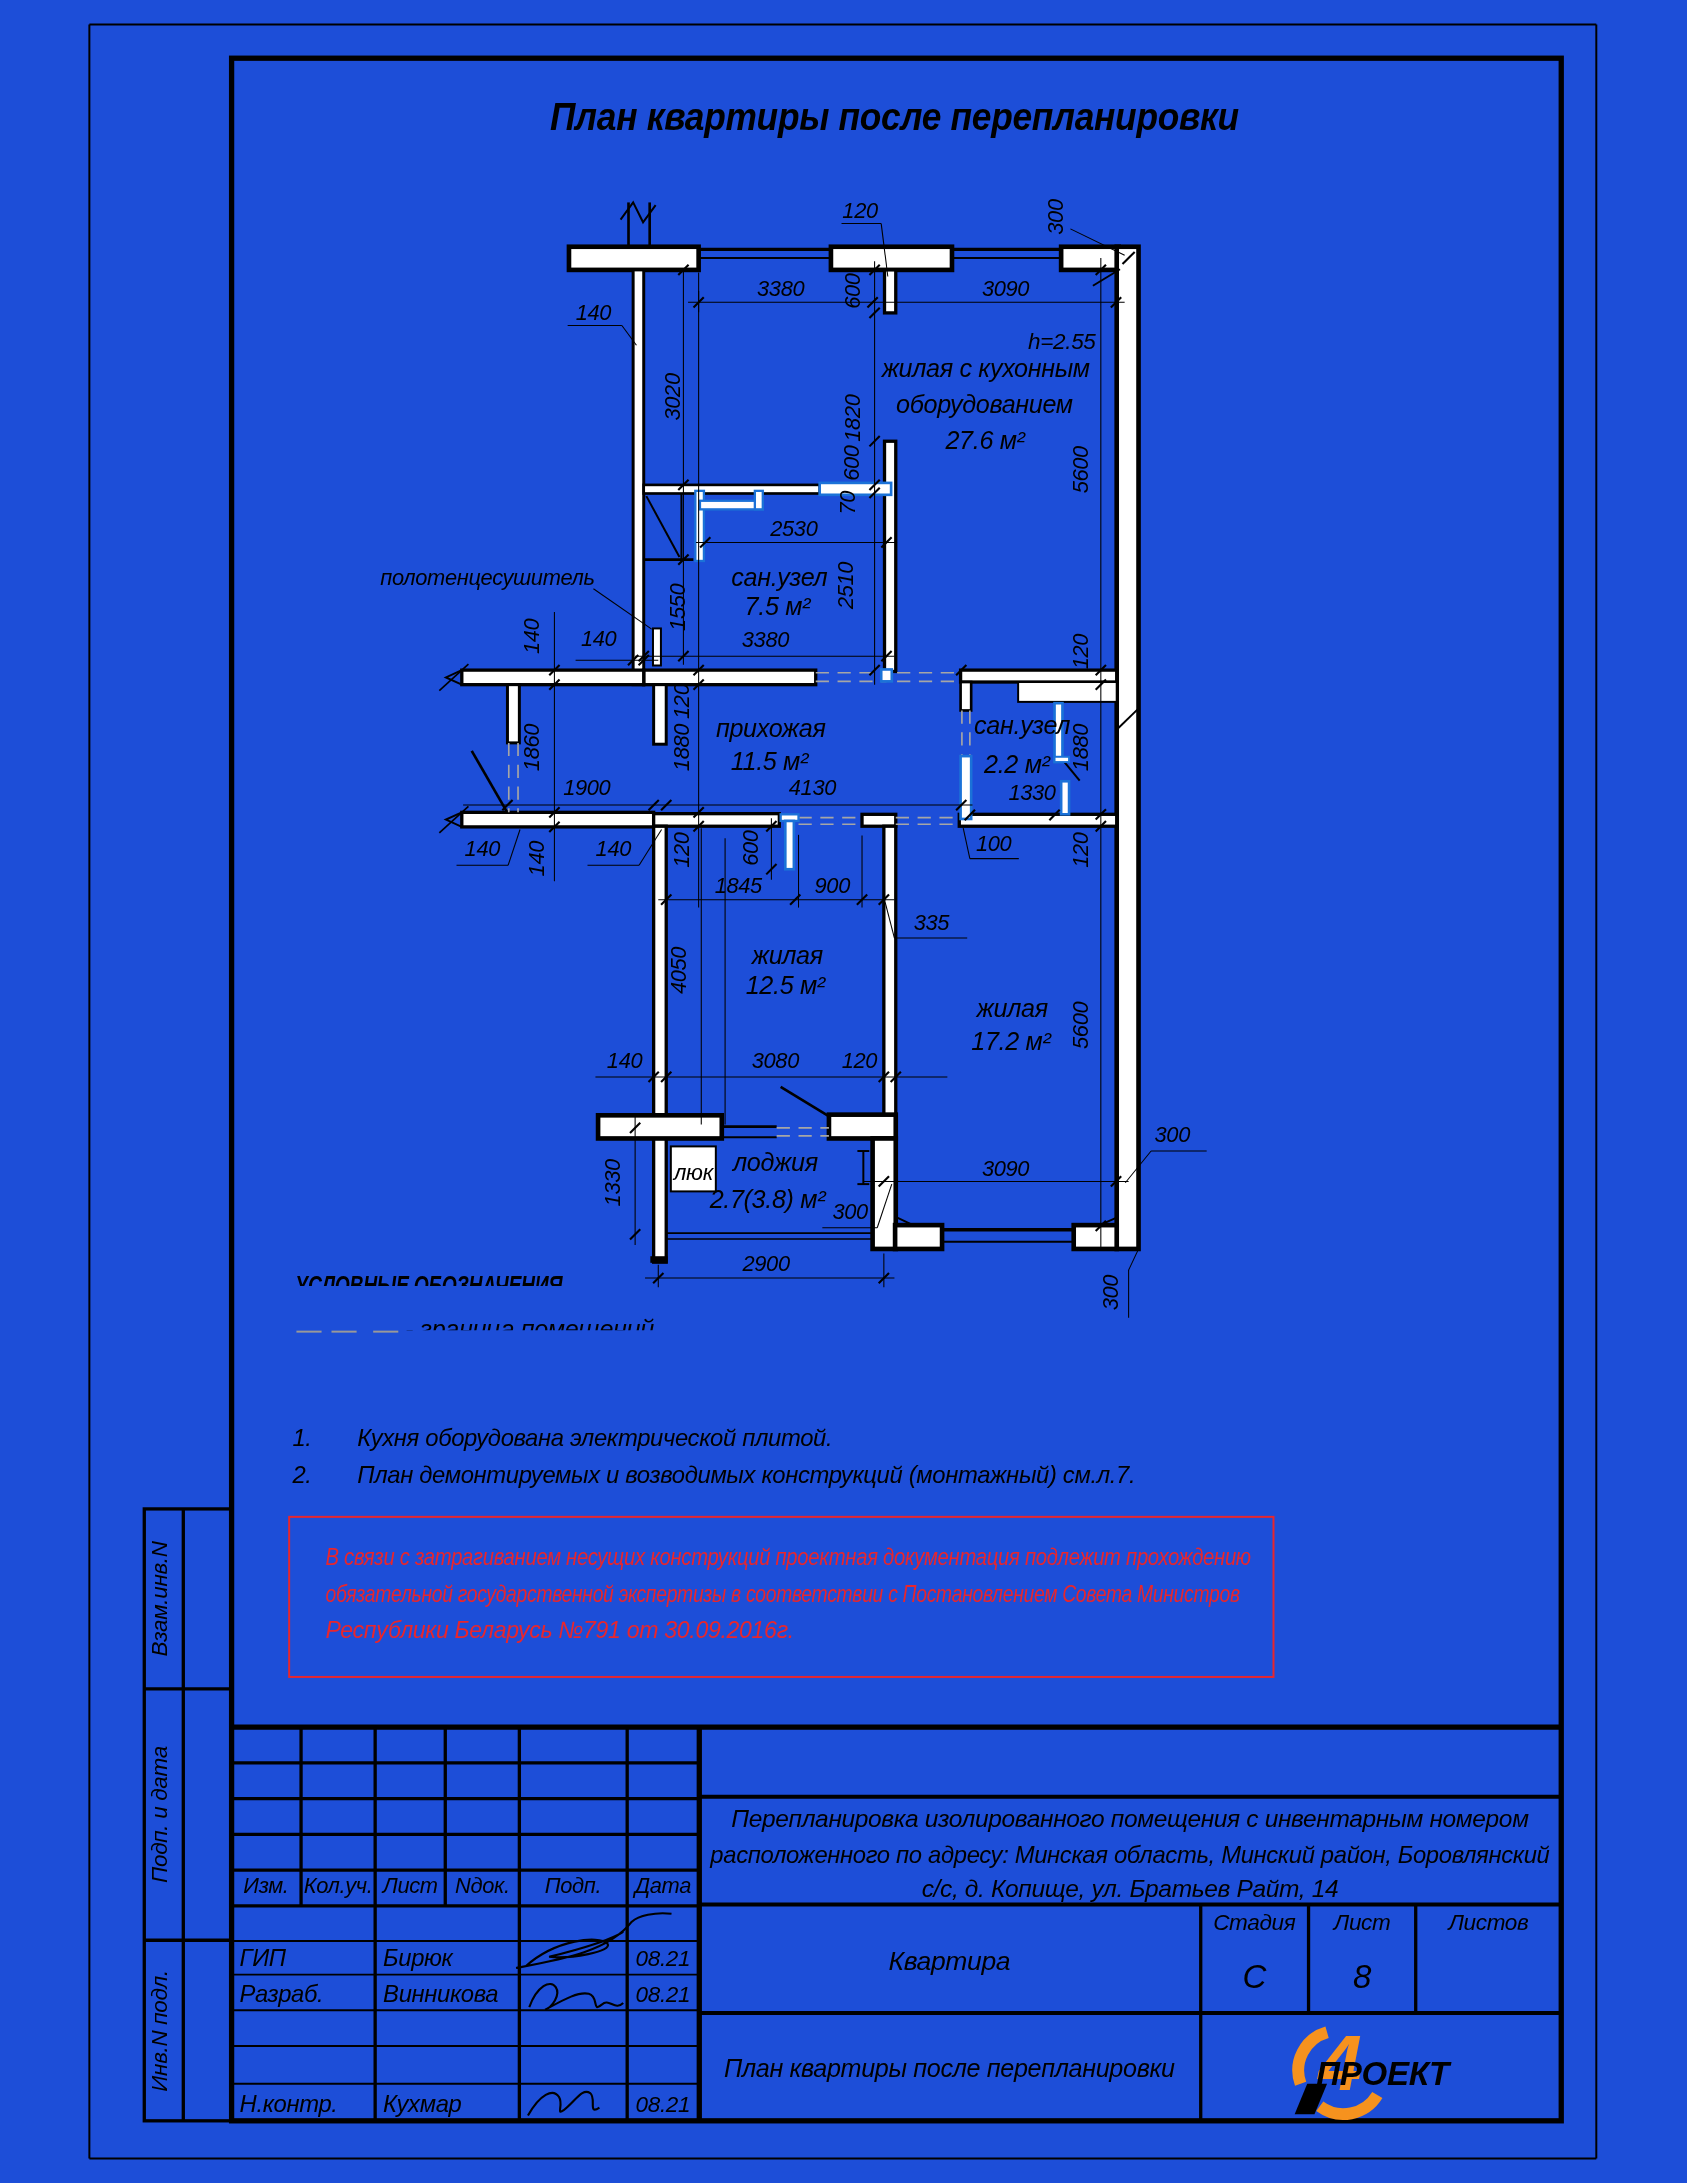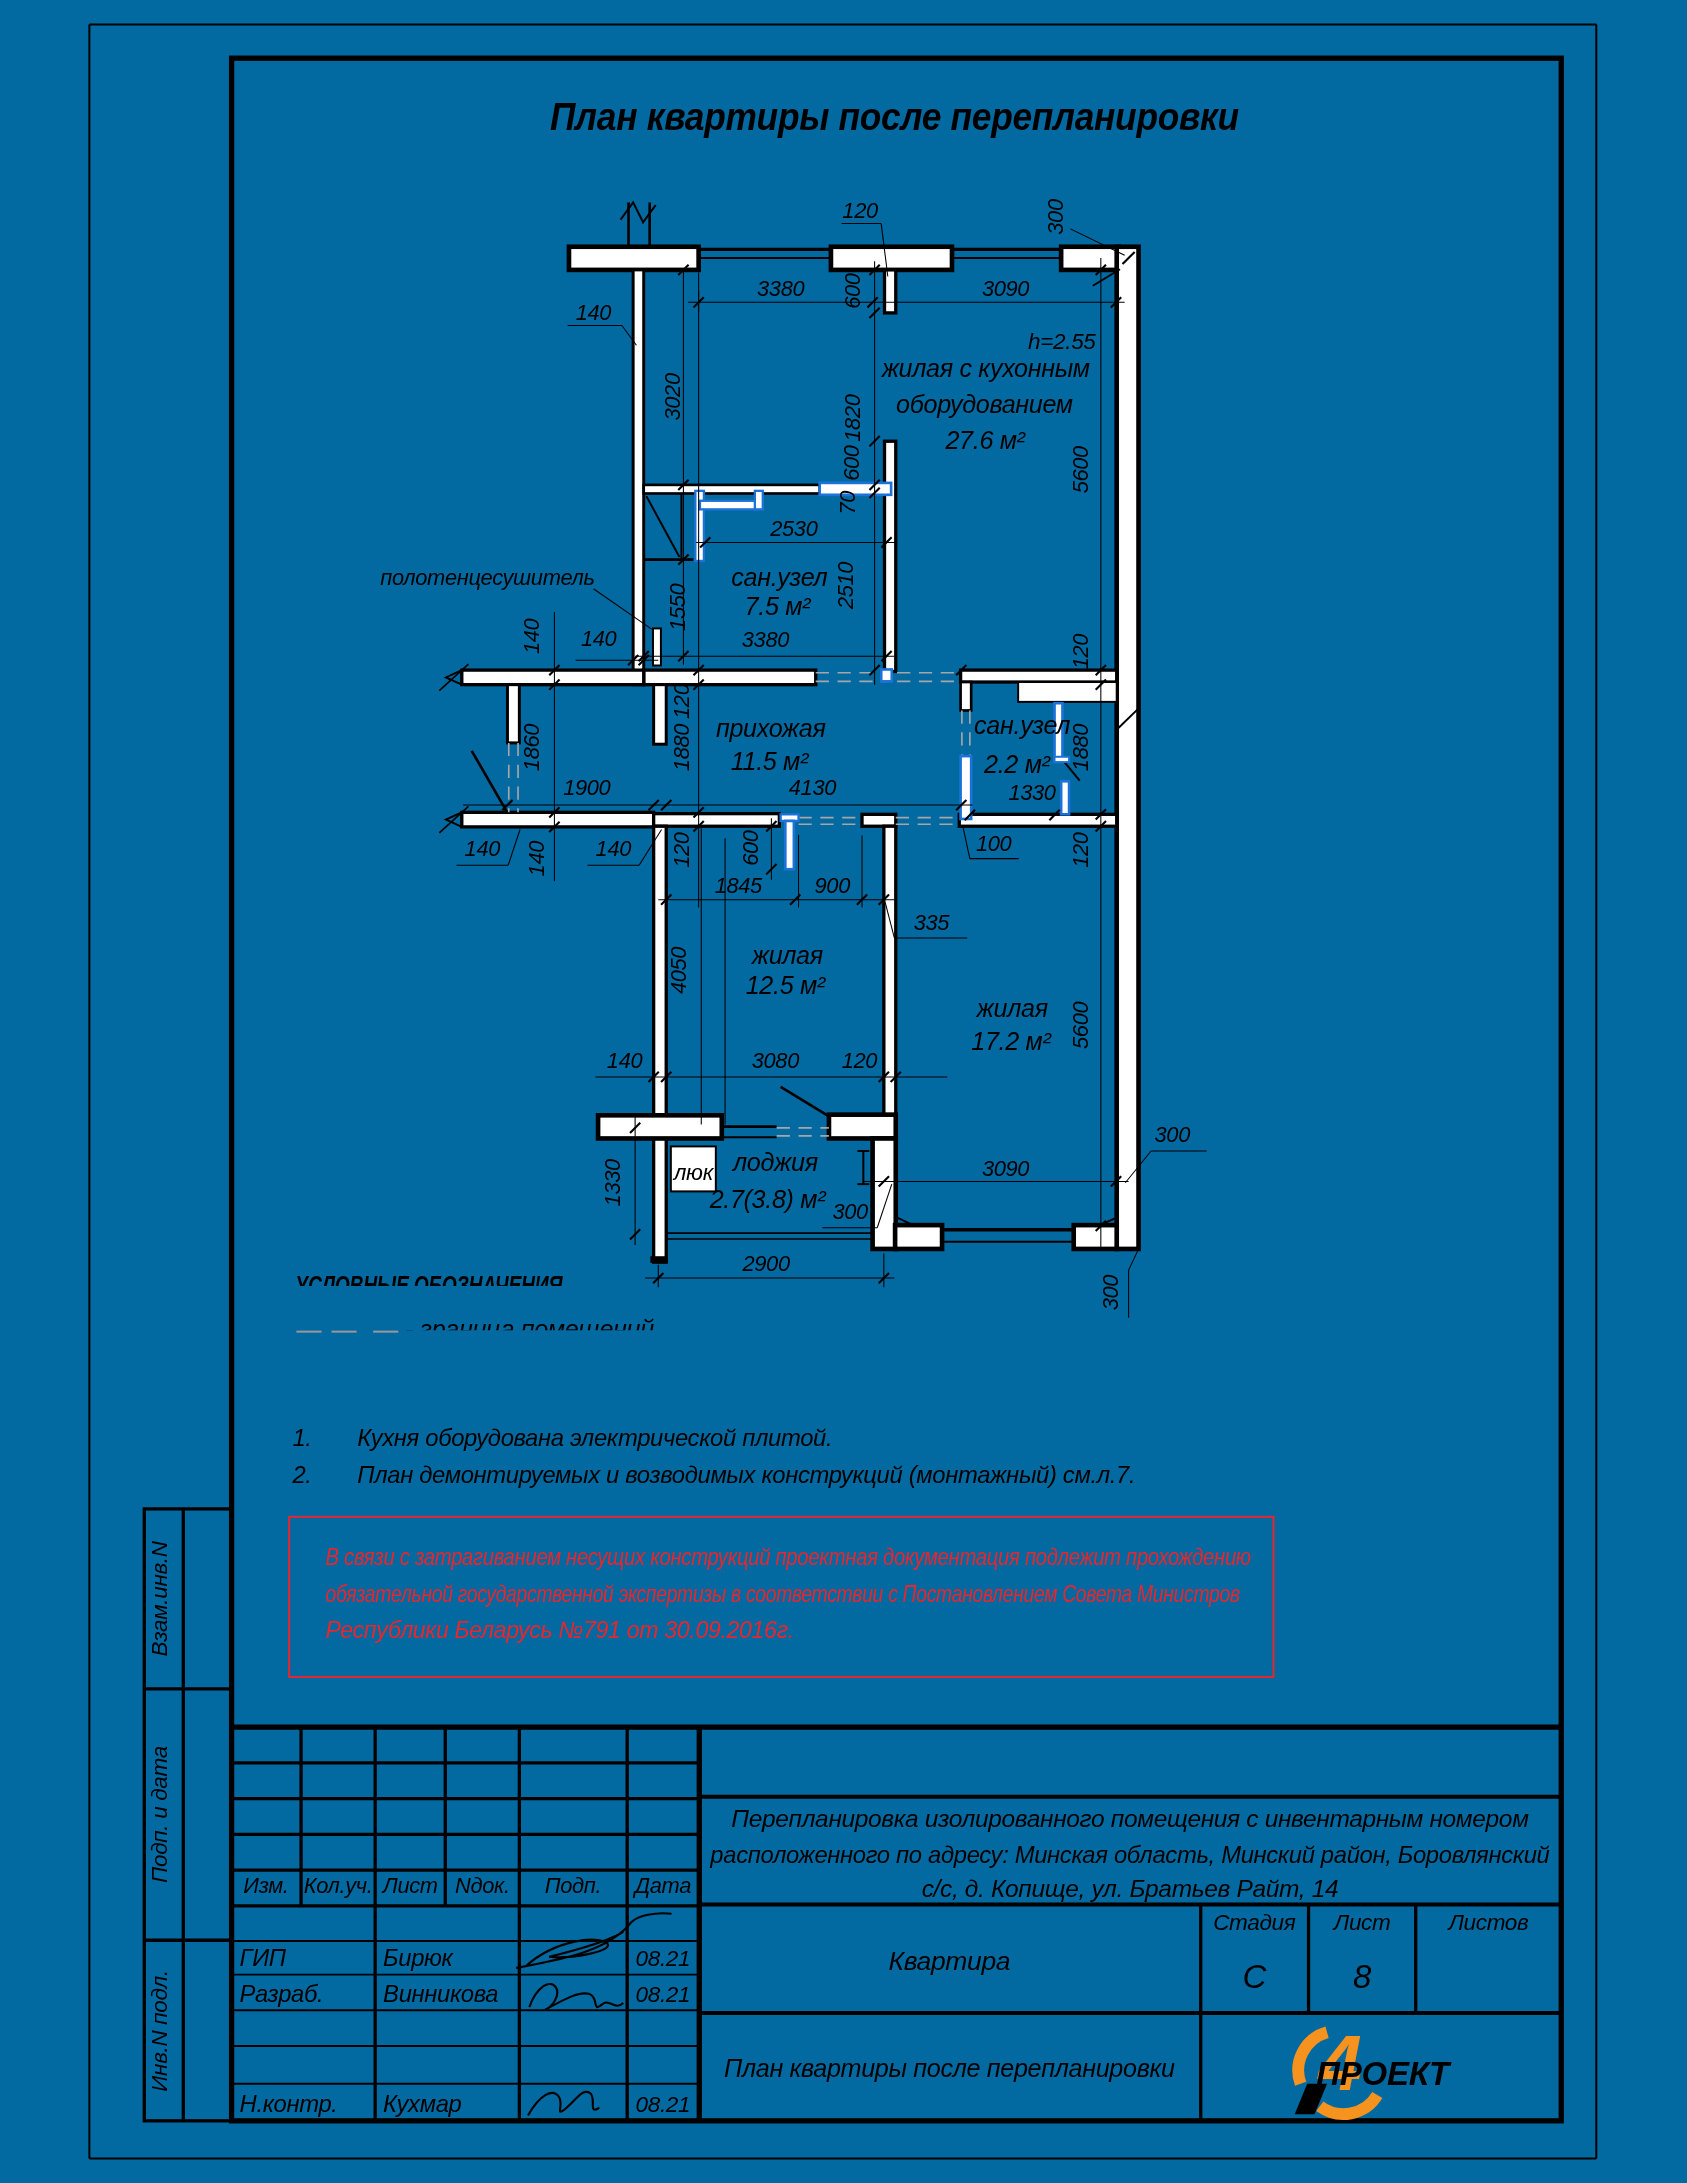--- a/index.html
+++ b/index.html
@@ -1,16 +1,16 @@
 <!DOCTYPE html>
 <html style="font-size:10.6px"><head>
 <meta charset="utf-8">
 <style>
   html,body { margin:0; padding:0; background:#fff; }
-  .sheet { position:relative; width:1687px; height:2183px; background:#0369a1; overflow:hidden; }
+  .sheet { position:relative; width:1687px; height:2183px; background:#1d4ed8; overflow:hidden; }
   svg { position:absolute; left:0; top:0; }
   text { font-family:"Liberation Sans", sans-serif; font-style:italic; fill:#000; letter-spacing:-0.5px; }
   line, path { stroke:#000; }
   path { fill:none; }
   rect { fill:#fff; stroke:#000; }
   .gray { stroke:#a6a6a6; }
   .gray2 { stroke:#999; }
   .blue { stroke:#1b72d8; }
   .redbox { stroke:#e8262d; fill:none; }
   .nofill { fill:none; }

